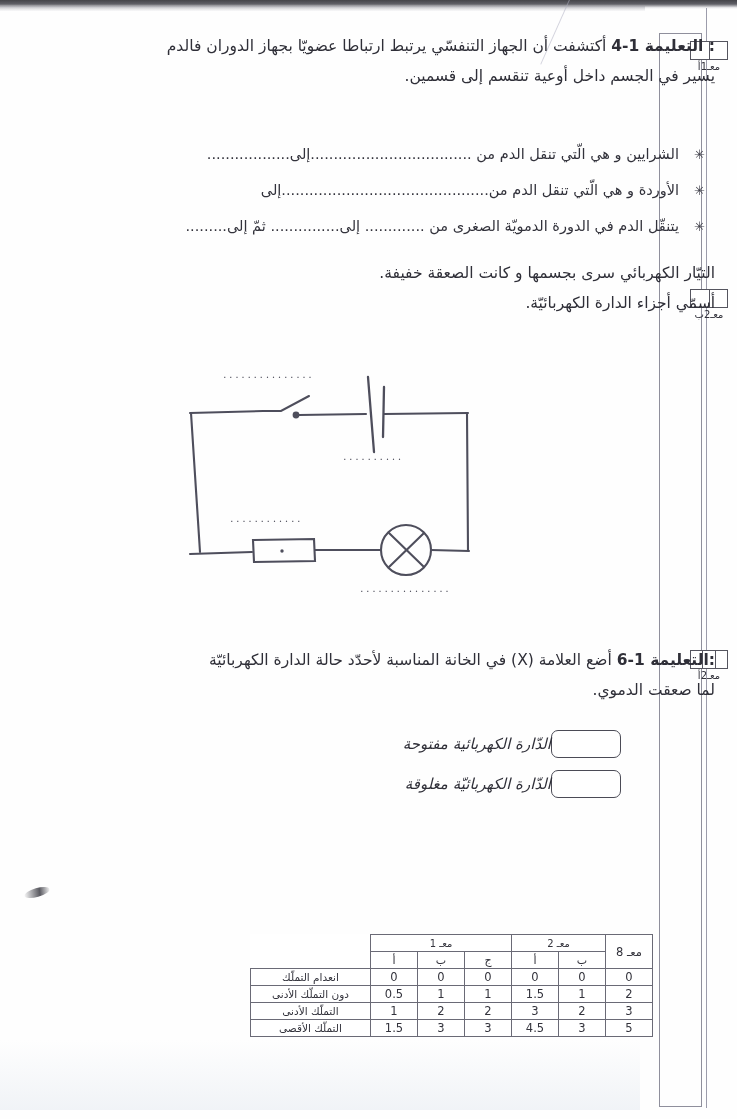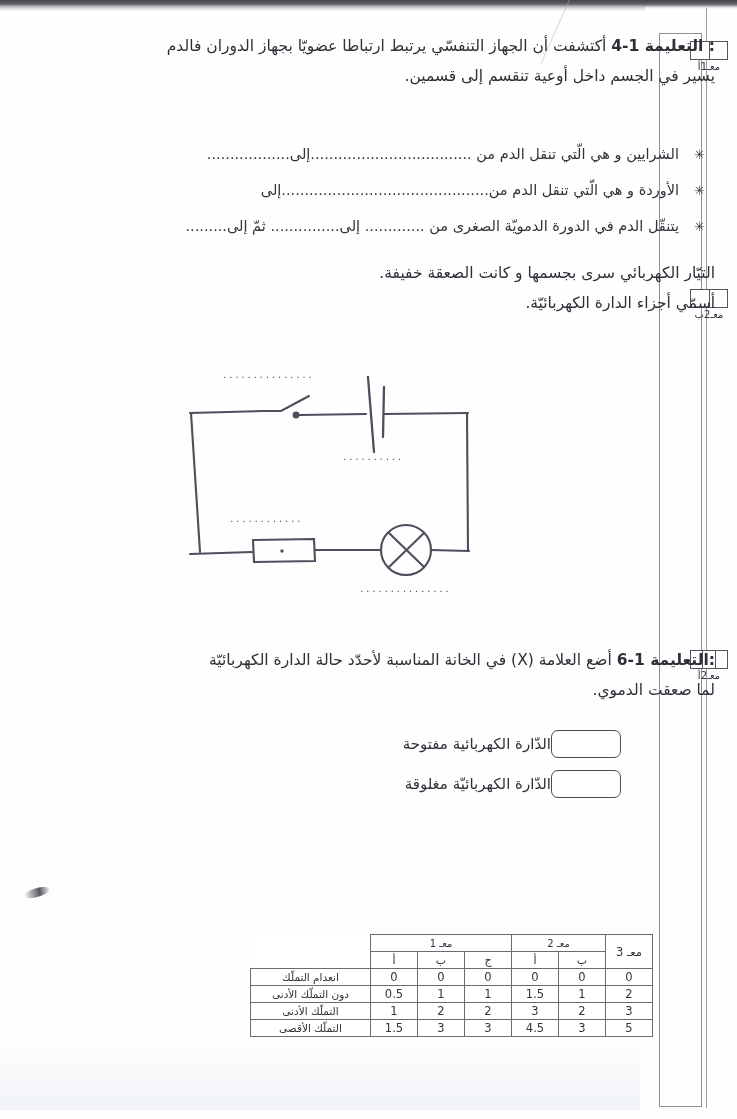--- a/index.html
+++ b/index.html
@@ -158,20 +158,21 @@
     color: #5a5a66;
     white-space: nowrap;
   }
 
   
   .options {
     position: absolute;
     left: 250px;
     top: 727px;
     width: 400px;
+    font-style: italic;
   }
   .opt-row {
     display: flex;
     align-items: center;
     height: 33px;
     margin-bottom: 7px;
     flex-direction: row-reverse;
     justify-content: flex-start;
   }
   .opt-label {
@@ -350,21 +351,21 @@
     <div class="opt-row">
       <span class="opt-label">الدّارة الكهربائيّة مغلوقة</span>
       <span class="opt-box"></span>
     </div>
   </div>
 
   <div class="score-table-wrap">
     <table class="score">
       <thead>
         <tr>
-          <th class="c-num" rowspan="2">معـ 3</th>
+          <th class="c-num" rowspan="2">معـ 8</th>
           <th class="hdr-group" colspan="2">معـ 2</th>
           <th class="hdr-group" colspan="3">معـ 1</th>
           <th class="no-border"></th>
         </tr>
         <tr>
           <th class="c-num hdr-sub">ب</th>
           <th class="c-num hdr-sub">أ</th>
           <th class="c-num hdr-sub">ج</th>
           <th class="c-num hdr-sub">ب</th>
           <th class="c-num hdr-sub">أ</th>

